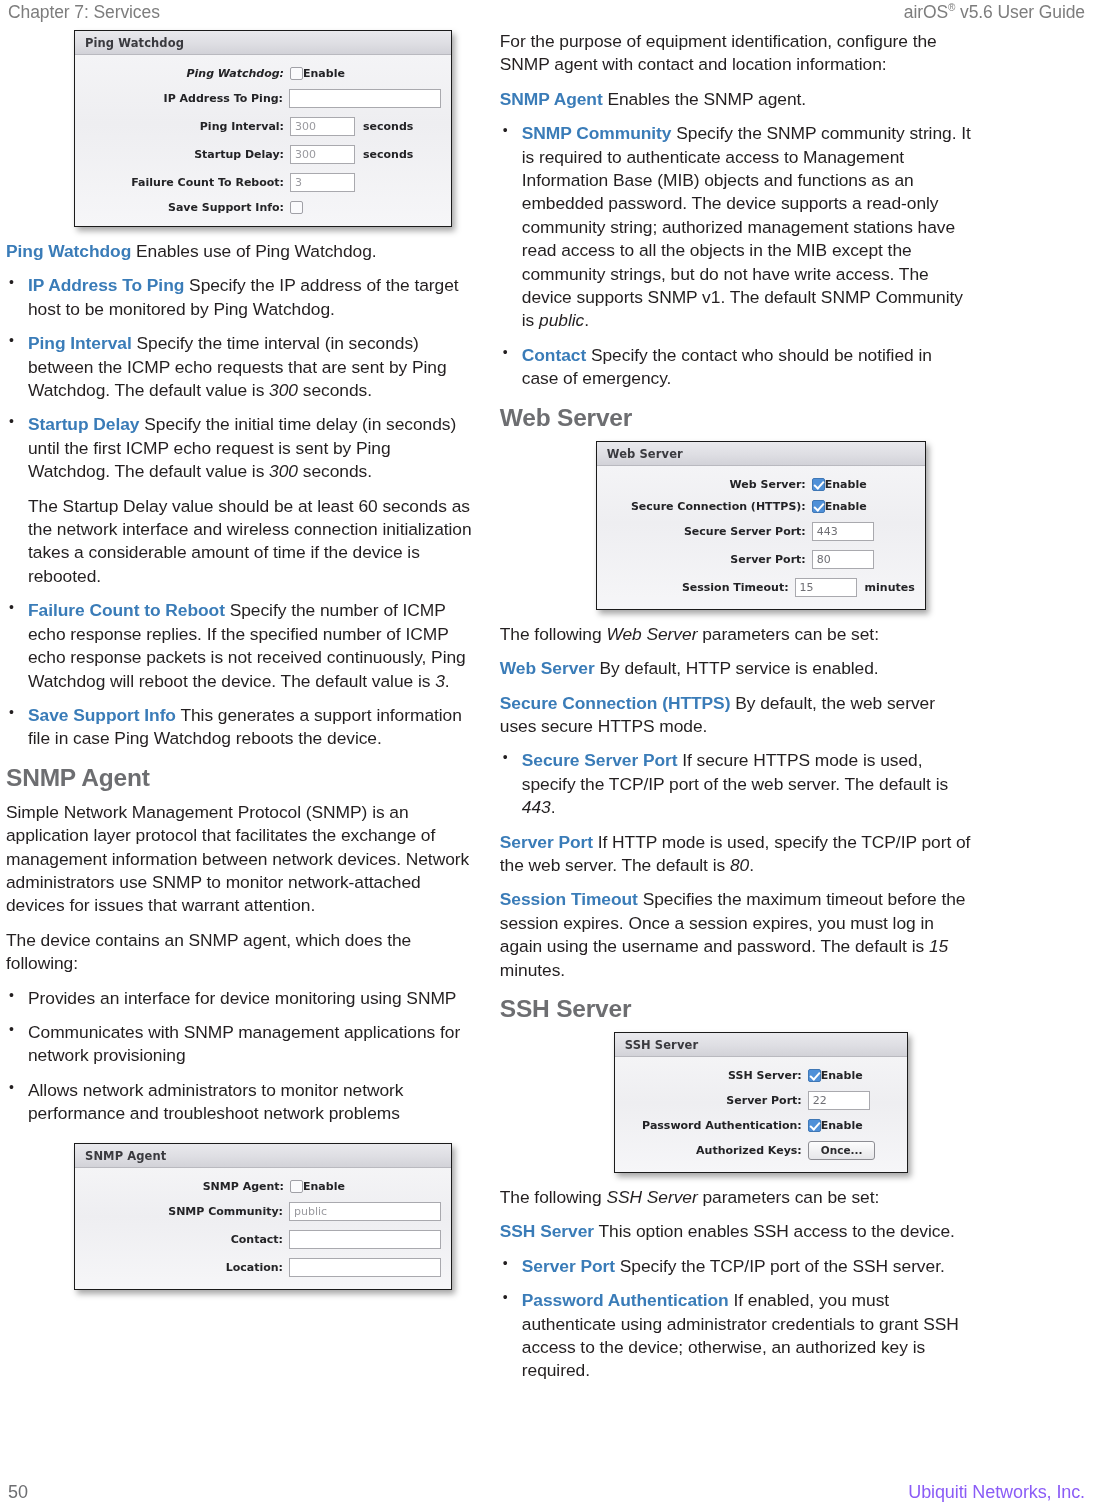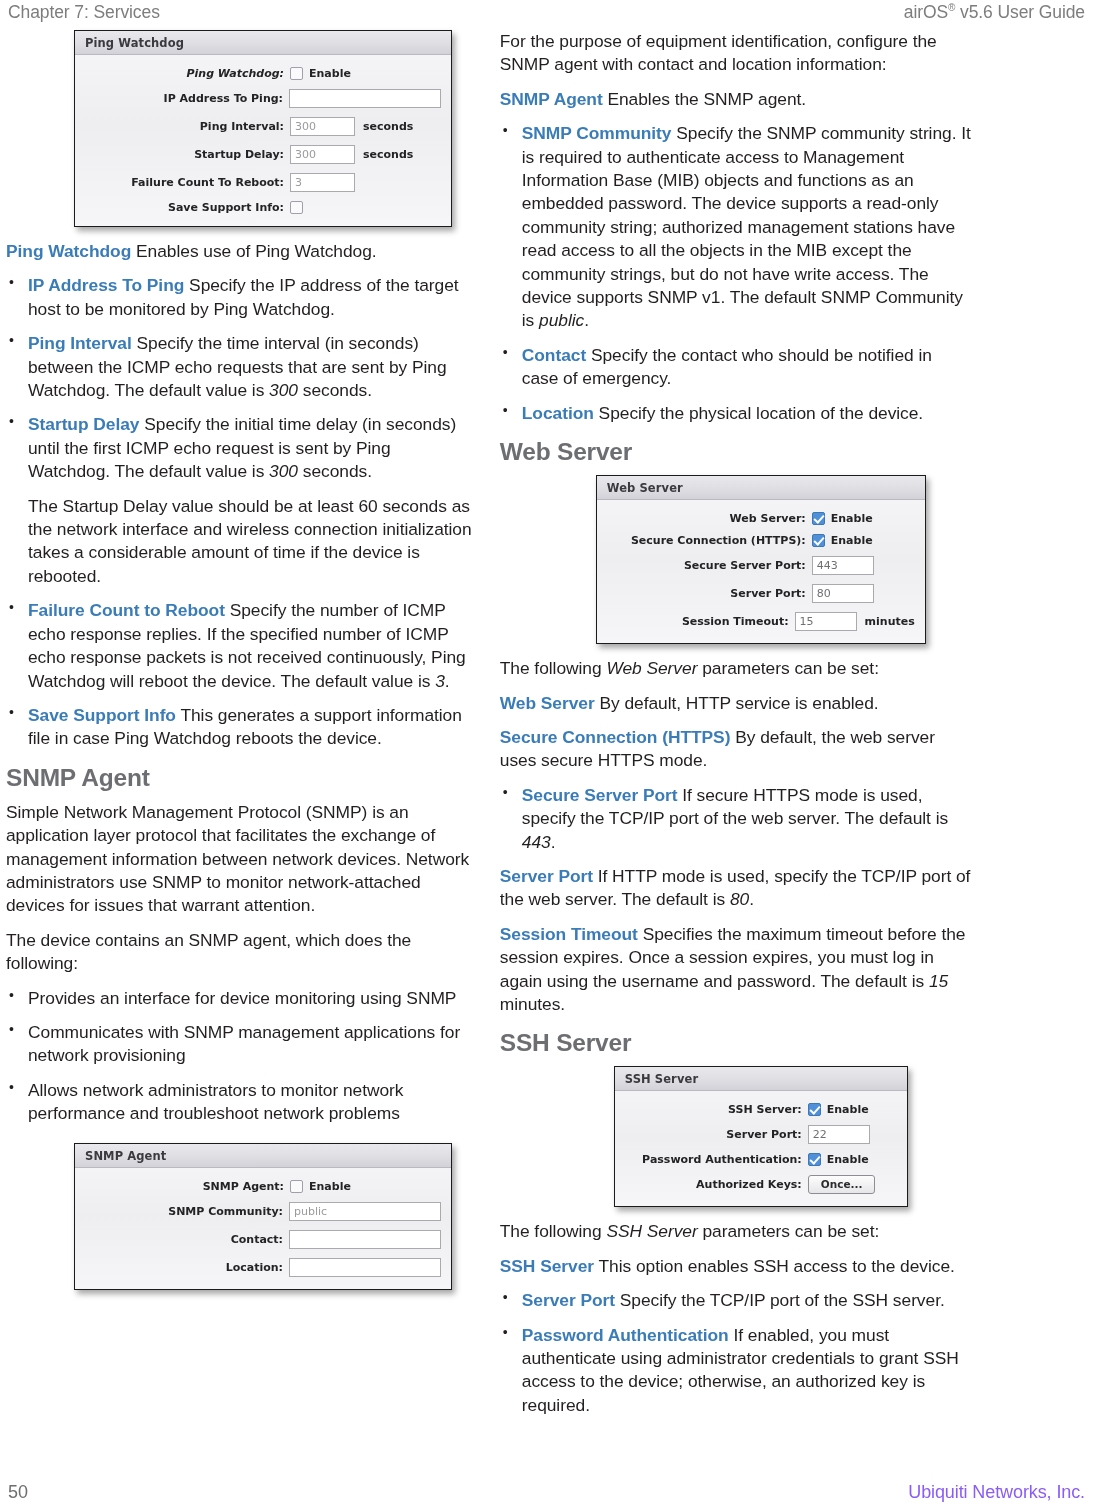--- a/index.html
+++ b/index.html
@@ -158,21 +158,20 @@
   .cb.on:after {
     content: "";
     position: absolute;
     left: 3px; top: 0px;
     width: 4px; height: 8px;
     border: solid #ffffff;
     border-width: 0 2px 2px 0;
     transform: rotate(42deg);
   }
   .cblabel {
-    margin-left: 6px;
     font-weight: 700;
     font-size: 11px;
     color: #232326;
     filter: blur(0.3px);
   }
   .btn {
     border: 1px solid #8d8d93;
     background: linear-gradient(to bottom,#fdfdfd,#e6e6e9);
     border-radius: 3px;
     font-size: 10.5px;
@@ -317,21 +316,20 @@
 
     <div class="col right">
 
       <p>For the purpose of equipment identification, configure the SNMP agent with contact and location information:</p>
 
       <p><span class="lead">SNMP Agent</span><span>  Enables the SNMP agent.</span></p>
 
       <ul>
         <li><span class="lead">SNMP Community</span><span>  Specify the SNMP community string. It is required to authenticate access to Management Information Base (MIB) objects and functions as an embedded password. The device supports a read-only community string; authorized management stations have read access to all the objects in the MIB except the community strings, but do not have write access. The device supports SNMP v1. The default SNMP Community is </span><i>public</i><span>.</span></li>
         <li><span class="lead">Contact</span><span>  Specify the contact who should be notified in case of emergency.</span></li>
-        <li><span class="lead">Location</span><span>  Specify the physical location of the device.</span></li>
       </ul>
 
       <h2>Web Server</h2>
 
       <div class="shotwrap">
         <div class="shot" style="width:330px;margin-left:96px;">
           <div class="ttl">Web Server</div>
           <div class="body">
             <div class="row">
               <div class="lbl" style="width:215px;">Web Server:</div>

